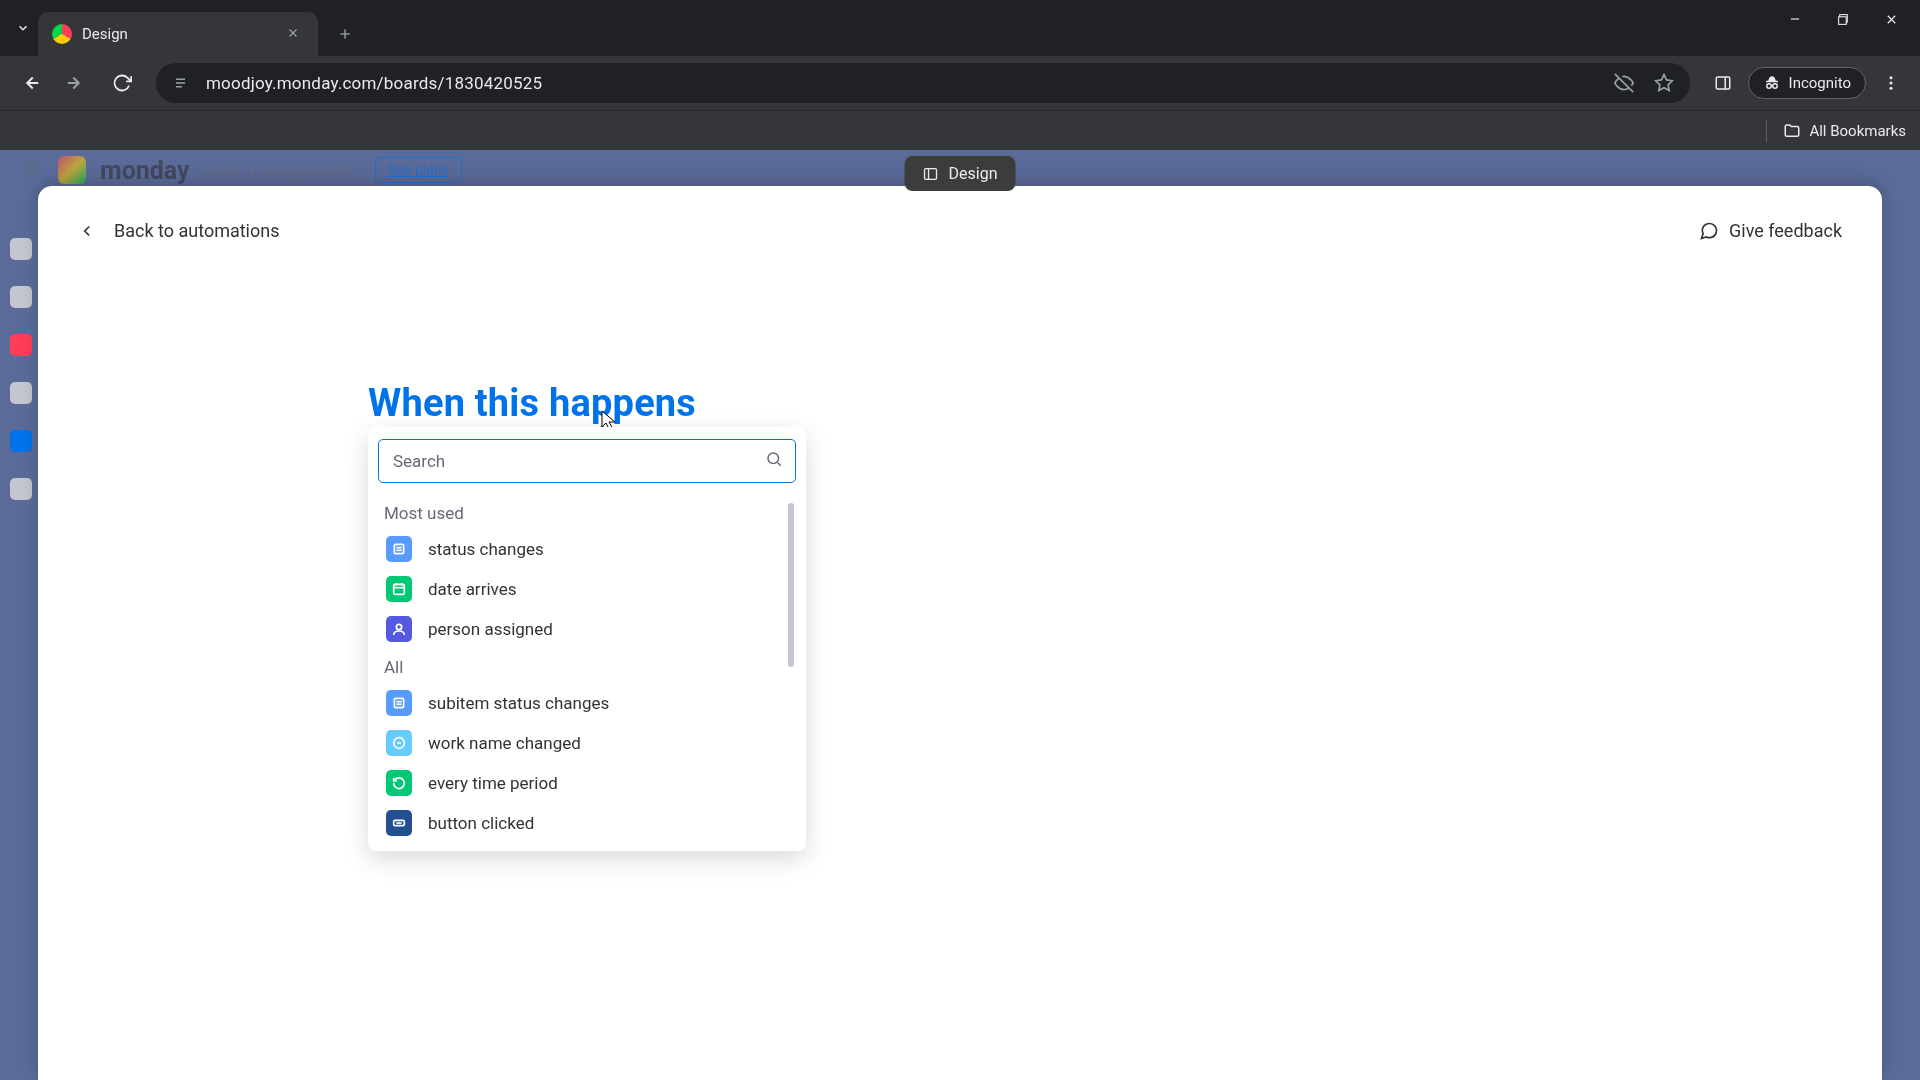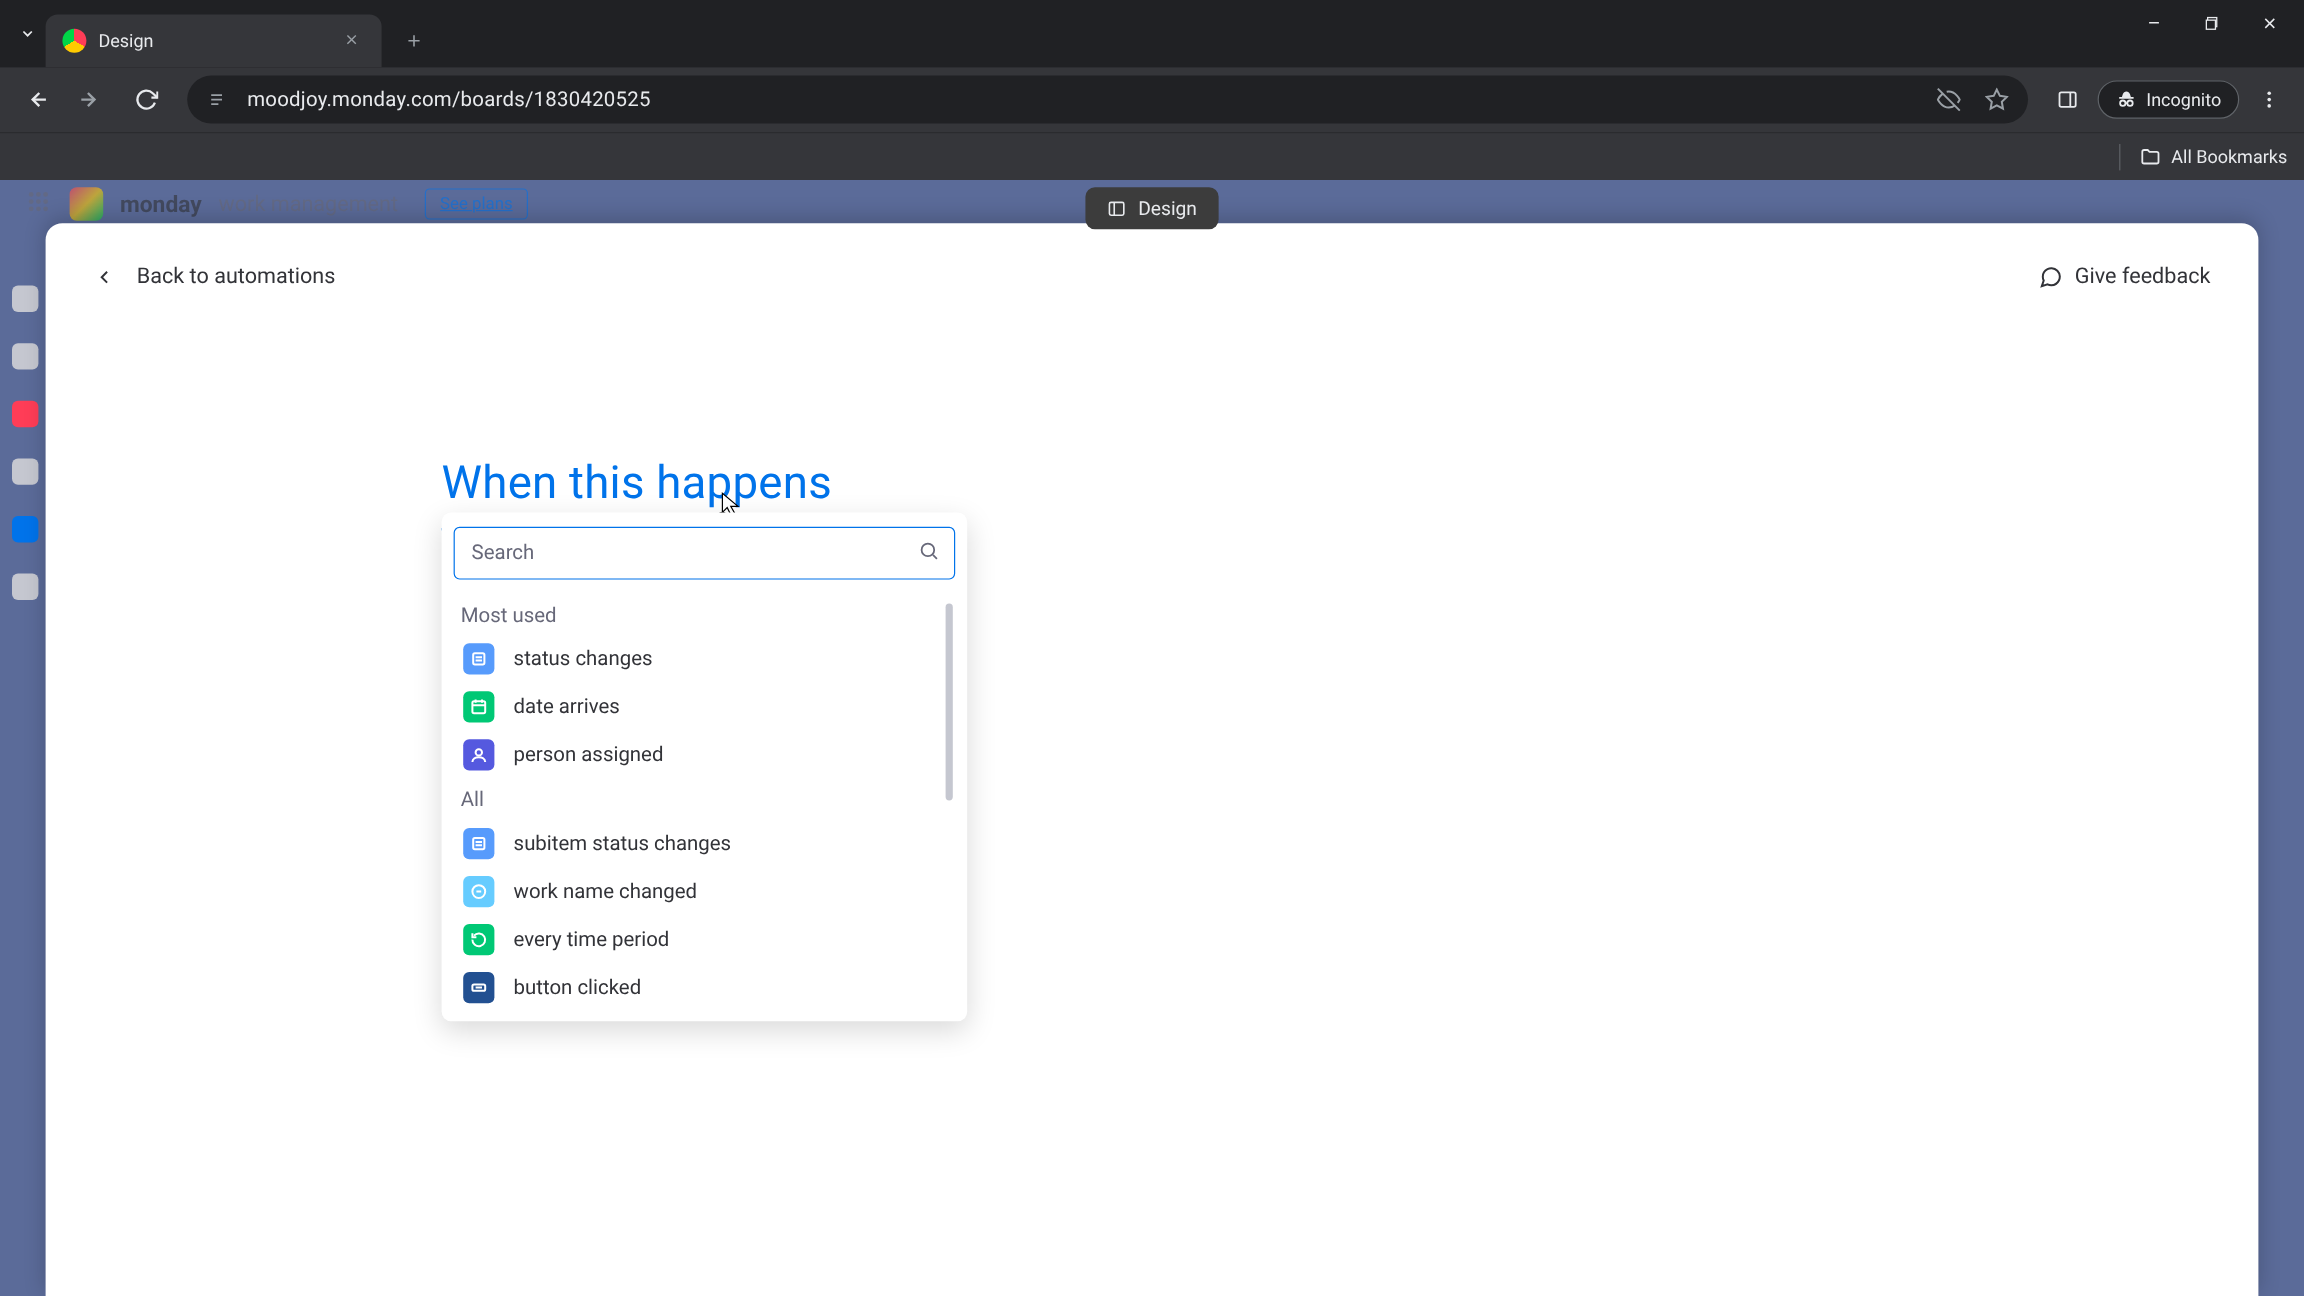--- a/index.html
+++ b/index.html
@@ -32,34 +32,34 @@
 
   
   .page { position:relative; height: calc(1080px - 56px - 54px - 40px); background:#5b6b99; }
   .page-pill { position:absolute; top:6px; left:50%; transform:translateX(-50%); background:#3c3c3c; color:#e8eaed; padding:8px 18px; border-radius:8px; display:flex; align-items:center; gap:10px; font-size:16px; z-index:5;}
 
   
   .mondaystrip { position:absolute; top:0; left:0; right:0; height:40px; display:flex; align-items:center; padding:0 24px; gap:14px; opacity:0.6; }
   .ms-dots { width:20px; height:20px; display:grid; grid-template-columns:repeat(3,4px); grid-template-rows:repeat(3,4px); gap:2px;}
   .ms-dots span{background:#676879;border-radius:50%;}
   .ms-logo { width:28px; height:28px; border-radius:6px; background: linear-gradient(135deg,#ff3d57,#ffcb00,#00d647);}
-  .ms-brand { font-weight:700; color:#323338; font-size:19px;}
+  .ms-brand { font-weight:700; color:#323338; font-size:25px;}
   .ms-sub { color:#676879; font-size:18px;}
   .ms-plans { border:1px solid #0073ea; color:#0073ea; padding:4px 12px; border-radius:4px; font-size:14px; margin-left:8px;text-decoration:underline;}
   .sidebar-stub { position:absolute; left:0; top:40px; bottom:0; width:42px; background:rgba(255,255,255,0.0); display:flex; flex-direction:column; align-items:center; gap:26px; padding-top:48px; }
   .sidebar-stub .si { width:22px; height:22px; border-radius:5px; }
 
   
   .modal { position:absolute; top:36px; left:38px; right:38px; bottom:0; background:#fff; border-radius:14px 14px 0 0; box-shadow:0 -4px 18px rgba(0,0,0,0.2); padding:34px 40px; }
   .modal-top { display:flex; justify-content:space-between; align-items:center; }
   .backlink { display:flex; align-items:center; gap:18px; color:#323338; font-size:18px; cursor:pointer;}
   .feedback { display:flex; align-items:center; gap:10px; color:#323338; font-size:18px; cursor:pointer;}
 
   .builder { position:relative; margin-top:140px; margin-left:290px; width:700px; }
-  .when { font-size:38px; color:#0073ea; border-bottom:2px solid #0073ea; display:inline-block; padding-bottom:15px; cursor:pointer; font-weight:400; letter-spacing:0.2px;}
+  .when { font-size:38px; color:#0073ea; border-bottom:2px solid #0073ea; display:inline-block; padding-bottom:15px; cursor:pointer; font-weight:700; letter-spacing:0.2px;}
 
   .cursor { position:absolute; top:28px; left:225px; pointer-events:none; }
 
   .dropdown { position:absolute; top:46px; left:0; width:438px; background:#fff; border-radius:8px; box-shadow:0 8px 24px rgba(0,0,0,0.15); padding:12px 10px 0 10px; }
   .search-row { position:relative; border:1px solid #0073ea; border-radius:5px; height:44px; display:flex; align-items:center; padding:0 14px; }
   .search-row input { border:none; outline:none; font-size:17px; width:100%; color:#323338;}
   .search-row input::placeholder{color:#676879;}
   .search-row .sicon { position:absolute; right:12px; color:#676879;}
   .scrollarea { position:relative; max-height:380px; overflow:hidden; margin-top:12px; padding:0 4px 8px 4px;}
   .sec-label { color:#676879; font-size:17px; padding:8px 2px 6px 2px;}

